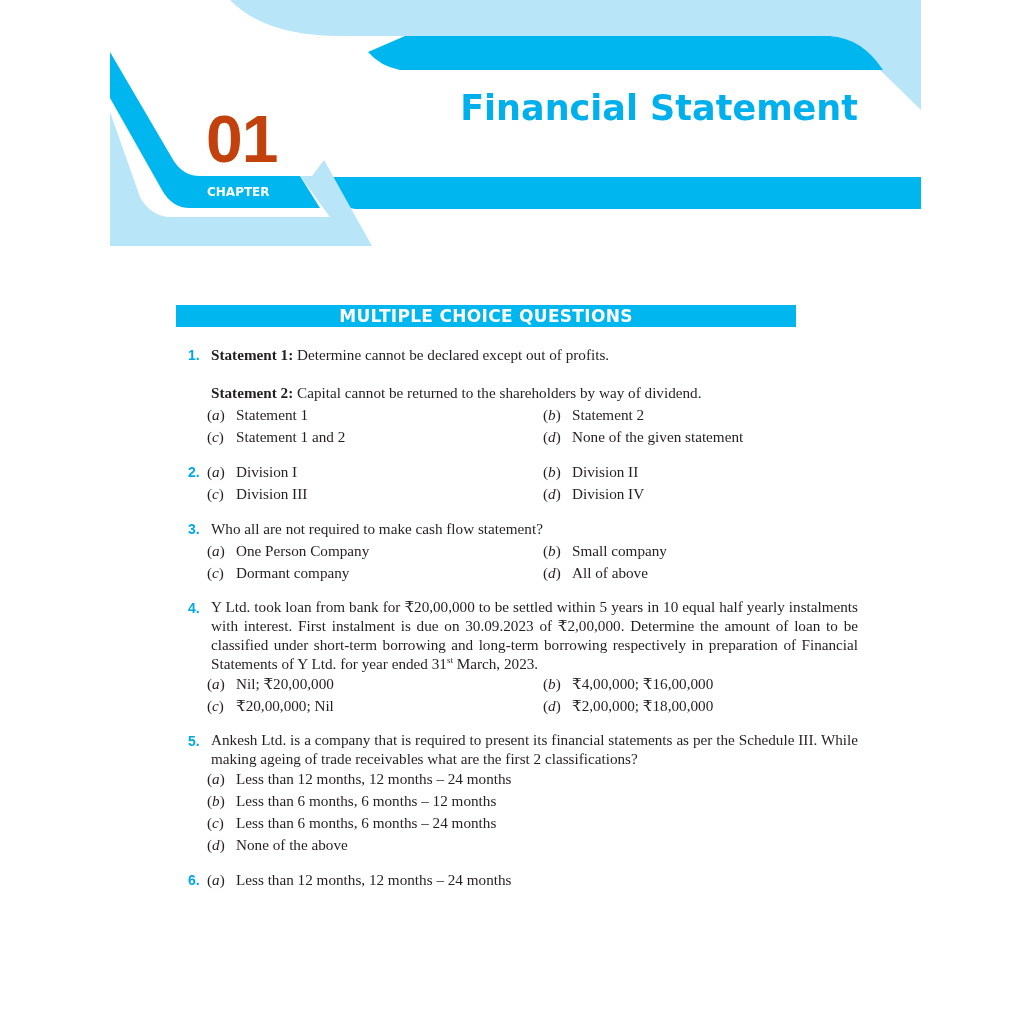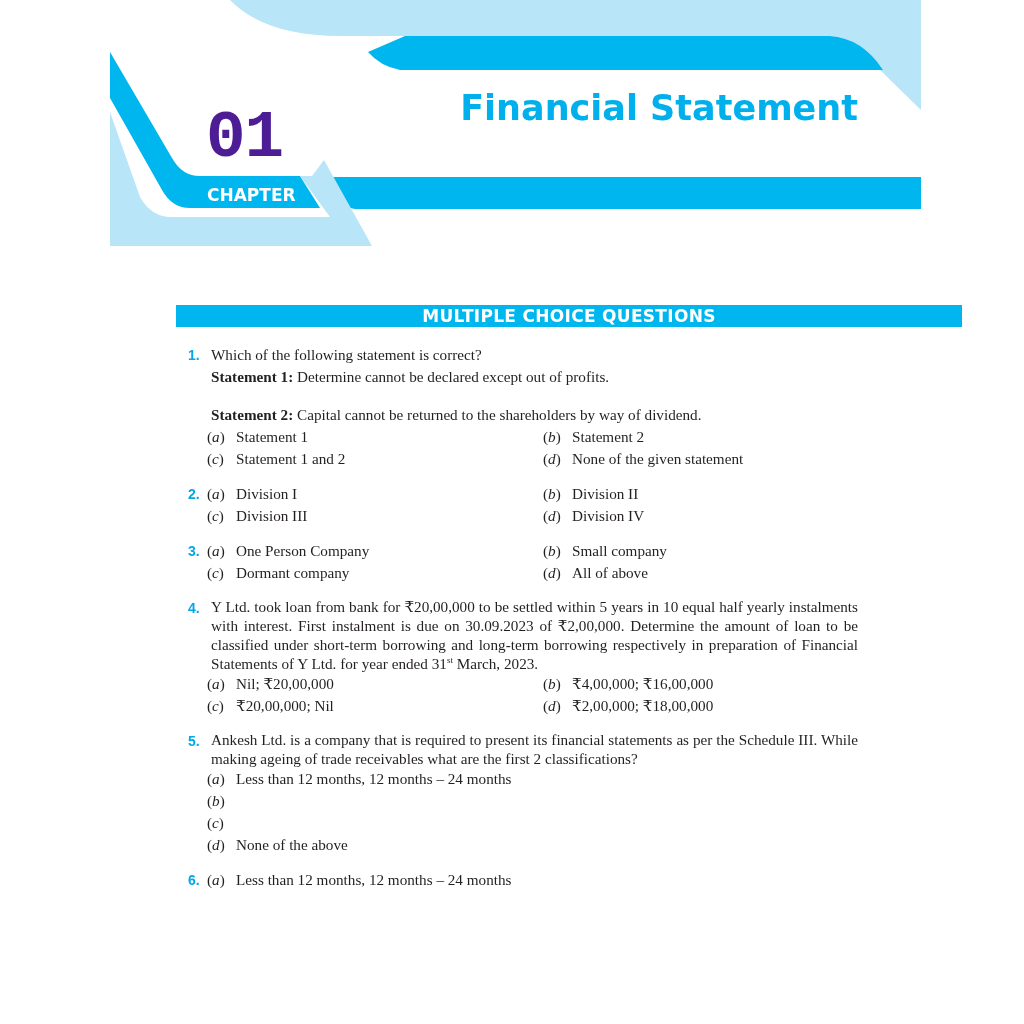--- a/index.html
+++ b/index.html
@@ -1,27 +1,27 @@
 <!DOCTYPE html>
 <html><head>
 <meta charset="utf-8">
 <style>
   html, body { margin: 0; padding: 0; background: #ffffff; }
   body { width: 1024px; height: 1024px; position: relative; overflow: hidden;
          font-family: "Liberation Serif", "DejaVu Serif", serif; color: #231f20; }
   .header-art { position: absolute; left: 0; top: 0; width: 1024px; height: 260px; }
-  .chapter-num { position: absolute; left: 206px; top: 104px; font-family: Liberation Mono, monospace;
-                 font-weight: bold; font-size: 66px; line-height: 70px; color: #4c1d95; letter-spacing: -1px; }
+  .chapter-num { position: absolute; left: 206px; top: 104px; font-family: Liberation Sans, sans-serif;
+                 font-weight: bold; font-size: 66px; line-height: 70px; color: #c2410c; letter-spacing: -1px; }
   .chapter-label { position: absolute; left: 207px; top: 185px; font-family: "DejaVu Sans", sans-serif;
-                   font-weight: bold; font-size: 17px; color: #ffffff; letter-spacing: 0px; }
+                   font-weight: bold; font-size: 12px; color: #ffffff; letter-spacing: 0px; }
   .chapter-title { position: absolute; right: 166px; top: 86px; text-align: left;
                    font-family: "DejaVu Sans", sans-serif; font-weight: bold; font-size: 35px; line-height: 45px;
                    color: #00b0ec; }
   .chapter-title div { white-space: nowrap; }
-  .section-bar { position: absolute; left: 176px; top: 305px; width: 786px; height: 22px; background: #00b6ef;
+  .section-bar { position: absolute; left: 176px; top: 305px; width: 620px; height: 22px; background: #00b6ef;
                  color: #ffffff; text-align: center; font-family: "DejaVu Sans", sans-serif; font-weight: bold;
                  font-size: 17px; line-height: 23px; letter-spacing: 0.3px; }
   .questions { position: absolute; left: 188px; top: 344px; width: 670px; font-size: 15.2px; line-height: 22px; }
   .q { position: relative; padding-left: 23px; margin-bottom: 13px; }
   .q-num { position: absolute; left: 0; top: 0; color: #00a8e5; font-family: "Liberation Sans", "DejaVu Sans", sans-serif; font-weight: bold; font-size: 14px; }
   .q-text { text-align: justify; }
   .q-text.tight { line-height: 19px; }
   .stmt { display: block; }
   .stmt b { font-weight: bold; }
   .opts { display: grid; grid-template-columns: 336px 1fr; margin-left: -4px; }
@@ -55,21 +55,20 @@
 <div class="chapter-title">
   <div>Financial Statement</div>
 </div>
 
 <div class="section-bar">MULTIPLE CHOICE QUESTIONS</div>
 
 <div class="questions">
 
   <div class="q">
     <span class="q-num">1.</span>
-    <div class="q-text">Which of the following statement is correct?</div>
     <span class="stmt"><b>Statement 1:</b><span> Determine cannot be declared except out of profits.</span></span>
     <span class="stmt" style="margin-top:16px"><b>Statement 2:</b><span> Capital cannot be returned to the shareholders by way of dividend.</span></span>
     <div class="opts">
       <div class="opt">
           <span class="opt-key">(<i>a</i>)</span>
           <span>Statement 1</span>
         </div>
       <div class="opt">
           <span class="opt-key">(<i>b</i>)</span>
           <span>Statement 2</span>
@@ -102,20 +101,21 @@
         </div>
       <div class="opt">
           <span class="opt-key">(<i>d</i>)</span>
           <span>Division IV</span>
         </div>
     </div>
   </div>
 
   <div class="q">
     <span class="q-num">3.</span>
+    <div class="q-text">Who all are not required to make cash flow statement?</div>
     <div class="opts">
       <div class="opt">
           <span class="opt-key">(<i>a</i>)</span>
           <span>One Person Company</span>
         </div>
       <div class="opt">
           <span class="opt-key">(<i>b</i>)</span>
           <span>Small company</span>
         </div>
       <div class="opt">
@@ -155,23 +155,25 @@
   <div class="q">
     <span class="q-num">5.</span>
     <div class="q-text tight">Ankesh Ltd. is a company that is required to present its financial statements as per the Schedule III. While making ageing of trade receivables what are the first 2 classifications?</div>
     <div class="opts single">
       <div class="opt">
           <span class="opt-key">(<i>a</i>)</span>
           <span>Less than 12 months, 12 months – 24 months</span>
         </div>
       <div class="opt">
           <span class="opt-key">(<i>b</i>)</span>
+          <span>Less than 6 months, 6 months – 12 months</span>
         </div>
       <div class="opt">
           <span class="opt-key">(<i>c</i>)</span>
+          <span>Less than 6 months, 6 months – 24 months</span>
         </div>
       <div class="opt">
           <span class="opt-key">(<i>d</i>)</span>
           <span>None of the above</span>
         </div>
     </div>
   </div>
 
   <div class="q">
     <span class="q-num">6.</span>

